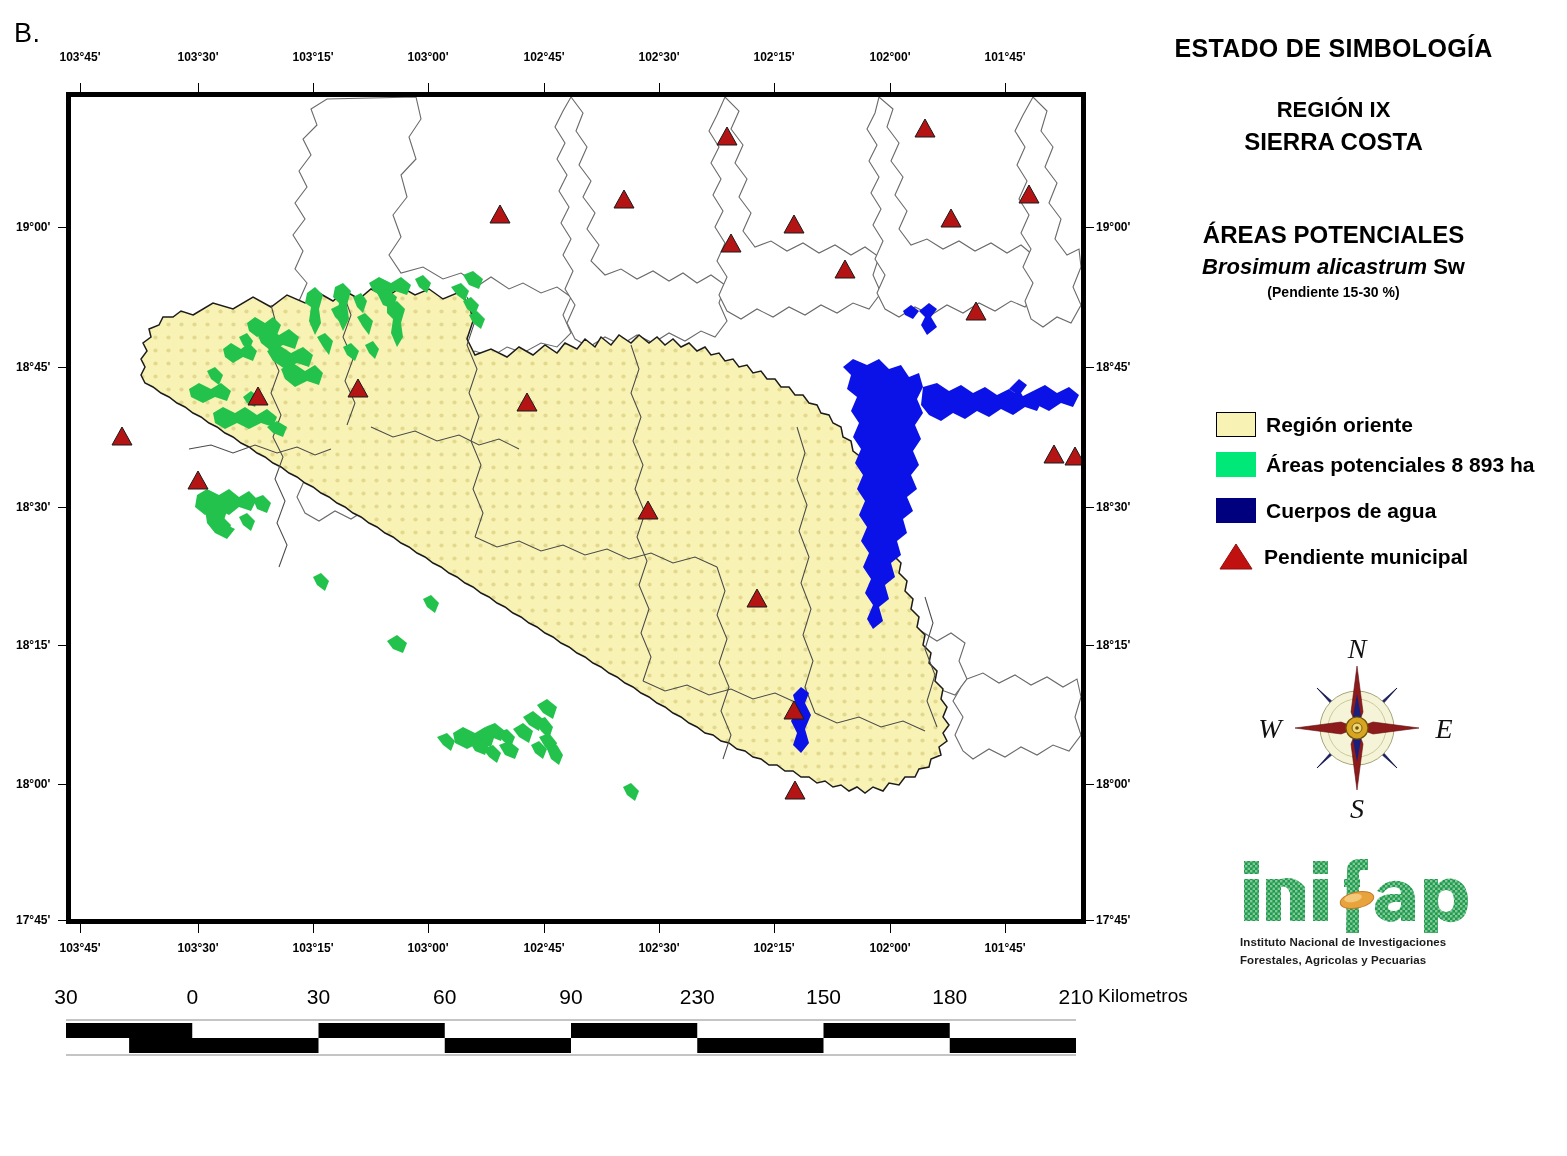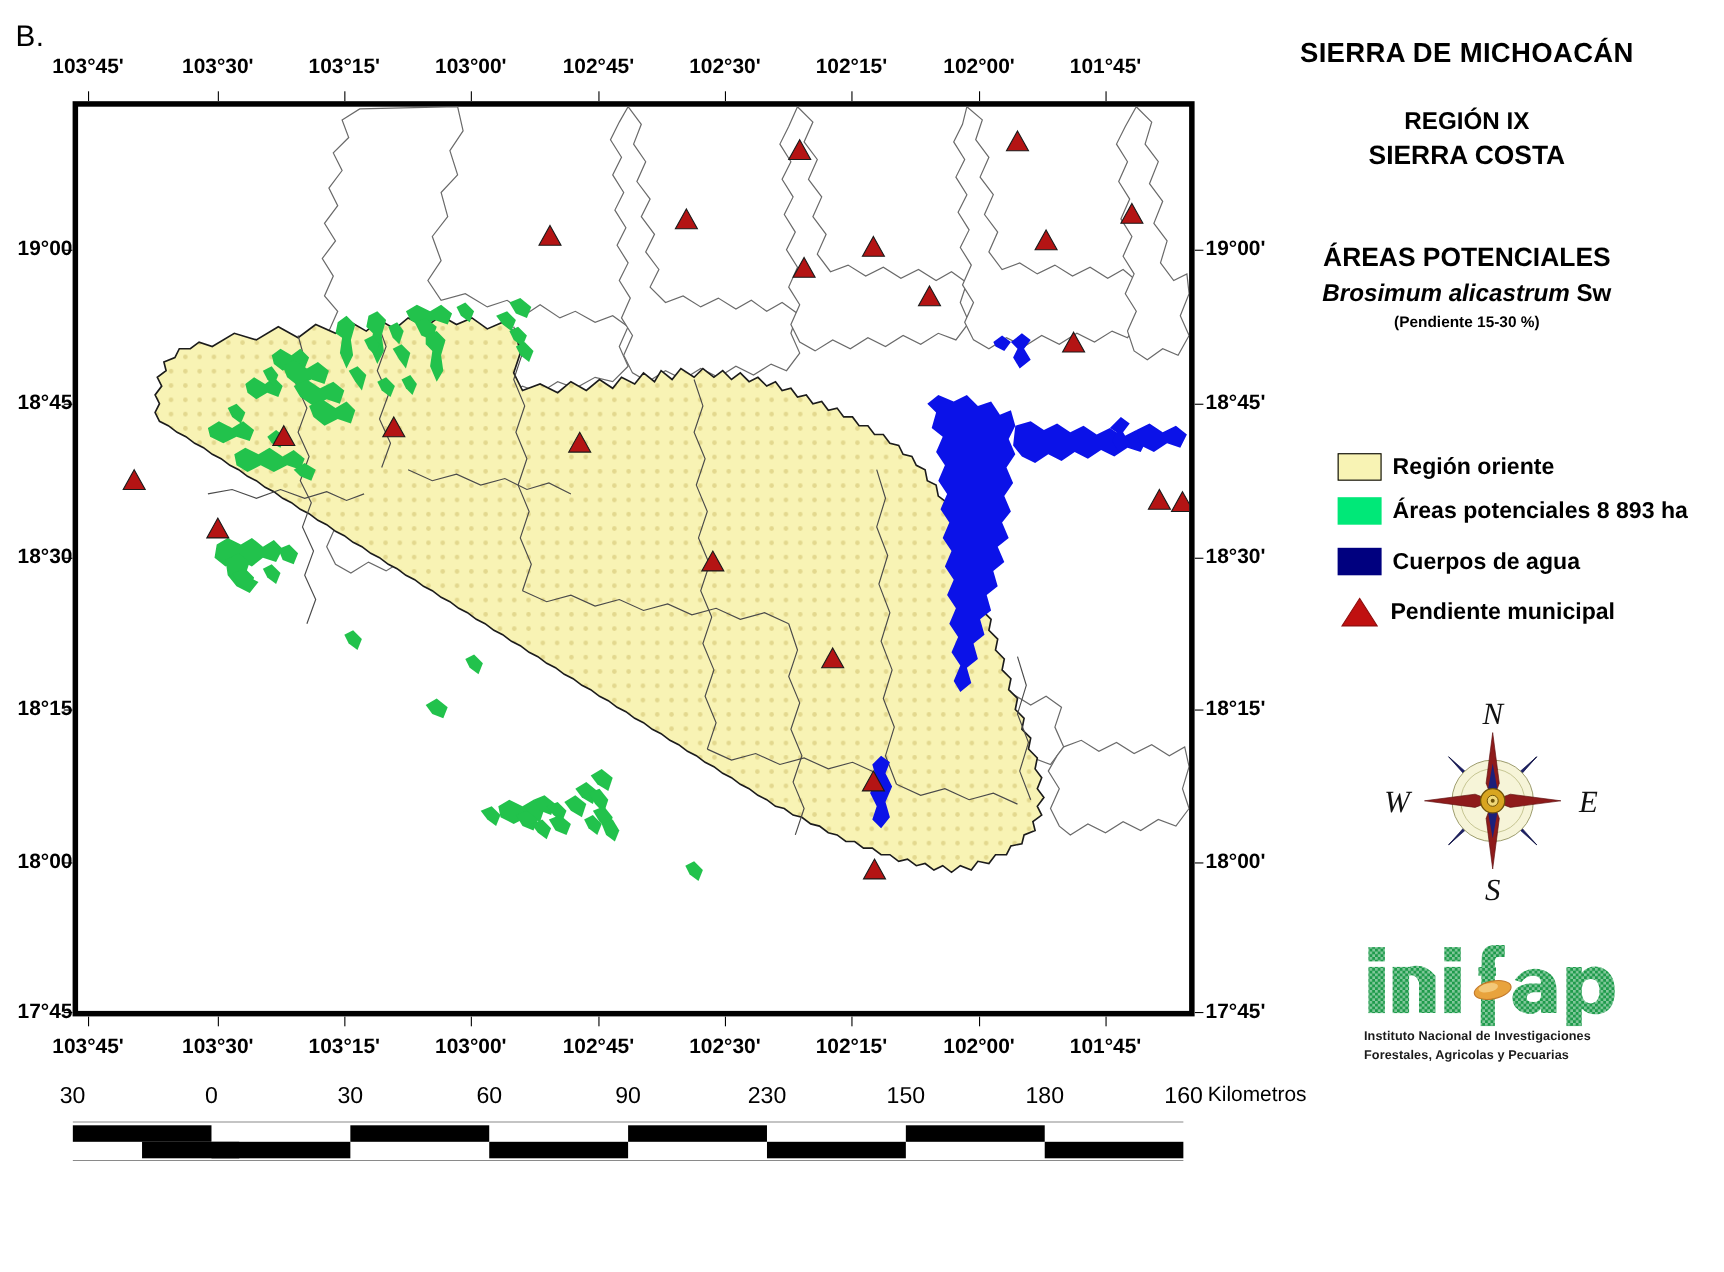--- a/index.html
+++ b/index.html
@@ -25,21 +25,21 @@
     left:66px;top:92px;
     width:1020px;height:832px;
     border:5px solid #000;
     background:#ffffff;
     box-sizing:border-box;
   }
   #map-canvas{position:absolute;left:0;top:0;width:100%;height:100%;display:block;}
 
   
   .lon-lab,.lat-lab{
-    font-size:19px;font-weight:700;color:#000;white-space:nowrap;
+    font-size:12px;font-weight:700;color:#000;white-space:nowrap;
   }
   .lon-lab{transform:translateX(-50%);}
   .lat-lab{transform:translateY(-50%);}
   .lat-lab.right{}
   .tick{background:#000;position:absolute;}
 
   
   #info-col{left:1100px;top:0;width:467px;height:1156px;}
   .title-line{
     text-align:center;font-weight:700;color:#000;white-space:nowrap;
@@ -375,21 +375,21 @@
       <polygon points="686,492 696,510 676,510"></polygon>
       <polygon points="723,604 733,622 713,622"></polygon>
       <polygon points="724,684 734,702 714,702"></polygon>
       <polygon points="1004,350 1014,368 994,368"></polygon>
     </g>
   </svg>
 </div>
 
 <div class="abs" id="info-col">
 
-  <div class="abs title-line" id="t-estado">SIERRA DE MICHOACÁN</div>
+  <div class="abs title-line" id="t-estado">ESTADO DE SIMBOLOGÍA</div>
   <div class="abs title-line" id="t-region">REGIÓN IX</div>
   <div class="abs title-line" id="t-sierra">SIERRA COSTA</div>
   <div class="abs title-line" id="t-areas">ÁREAS POTENCIALES</div>
   <div class="abs title-line" id="t-species"><i>Brosimum alicastrum</i> <span>Sw</span></div>
   <div class="abs title-line" id="t-pend">(Pendiente 15-30 %)</div>
 
   <div class="abs" id="legend">
 
     <div class="legend-row">
       <span class="swatch sw-region"></span>
@@ -502,21 +502,21 @@
 <div class="abs" id="scalebar">
   <div id="sb-labels">
       <div class="sb-lab" style="left: 0px;">30</div>
       <div class="sb-lab" style="left: 126.25px;">0</div>
       <div class="sb-lab" style="left: 252.5px;">30</div>
       <div class="sb-lab" style="left: 378.75px;">60</div>
       <div class="sb-lab" style="left: 505px;">90</div>
       <div class="sb-lab" style="left: 631.25px;">230</div>
       <div class="sb-lab" style="left: 757.5px;">150</div>
       <div class="sb-lab" style="left: 883.75px;">180</div>
-      <div class="sb-lab" style="left: 1010px;">160</div>
+      <div class="sb-lab" style="left: 1010px;">210</div>
       <div class="sb-lab km" style="left: 1032px;">Kilometros</div>
     </div>
   <svg id="sb-graphic" width="1010" height="38" viewBox="0 0 1010 38">
     <g id="sb-top">
         <rect x="0" y="5" width="126.25" height="15" fill="#000"></rect>
         <rect x="252.5" y="5" width="126.25" height="15" fill="#000"></rect>
         <rect x="505" y="5" width="126.25" height="15" fill="#000"></rect>
         <rect x="757.5" y="5" width="126.25" height="15" fill="#000"></rect>
       </g>
     <g id="sb-bottom">

